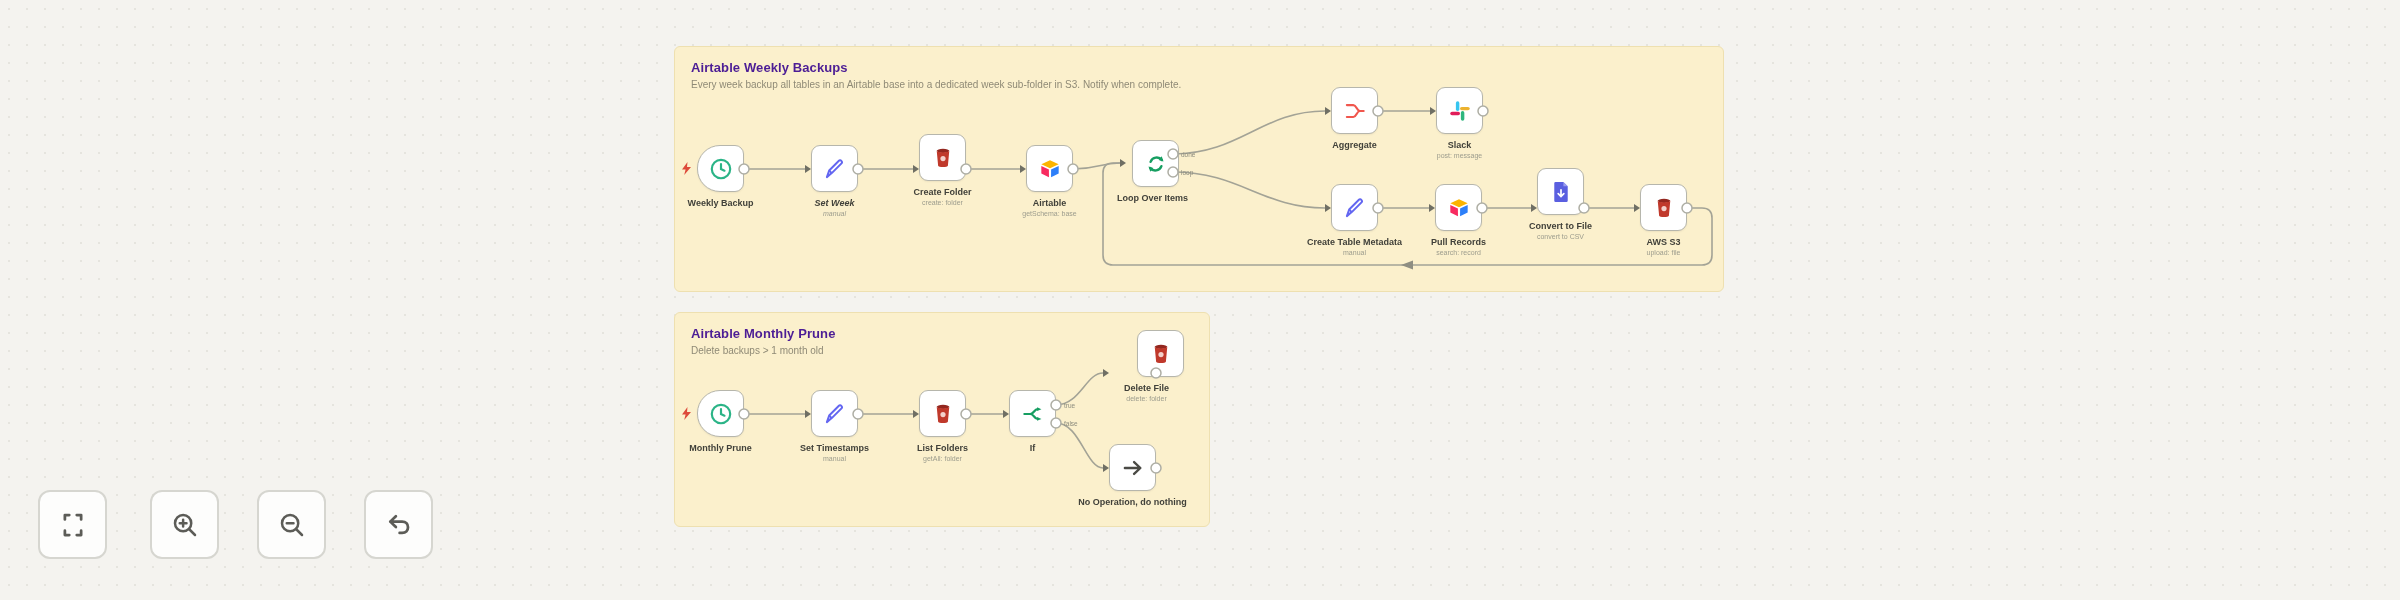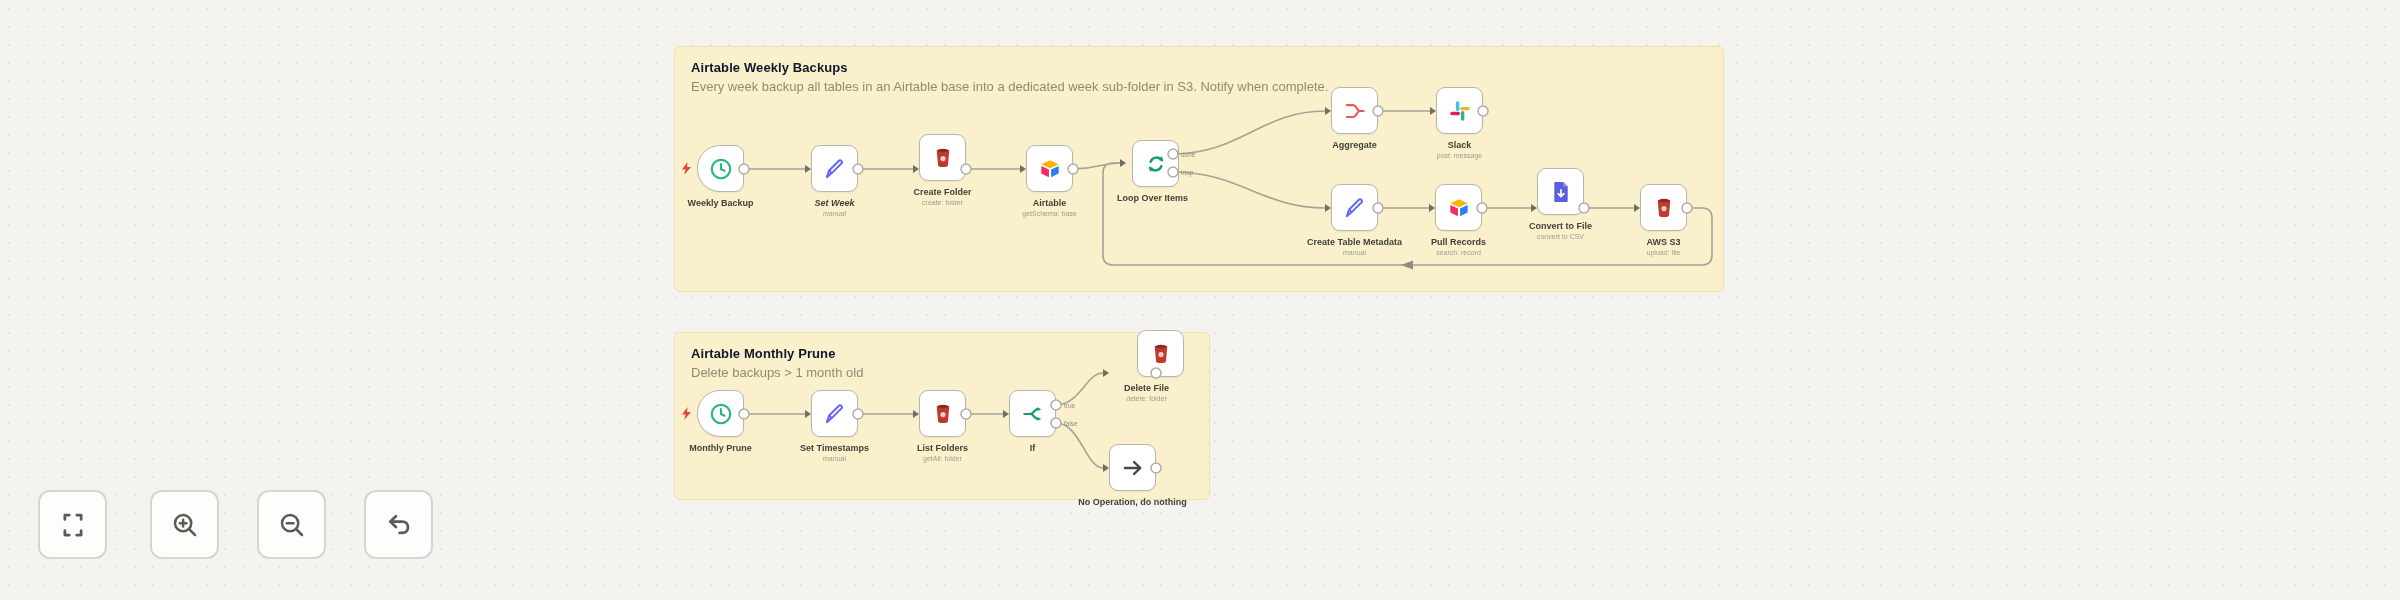--- a/index.html
+++ b/index.html
@@ -2,22 +2,22 @@
 <html><head>
 <meta charset="utf-8">
 <style>
   html,body{margin:0;padding:0;}
   body{font-family:"Liberation Sans", sans-serif;}
   #canvas{position:relative;width:2400px;height:600px;overflow:hidden;
     background-color:#f4f3ef;
     background-image:radial-gradient(#e5e4de 1.2px, transparent 1.2px);
     background-size:18px 18px;}
   .sticky{position:absolute;background:#fbf0cc;border:1px solid #eee0b0;border-radius:6px;box-sizing:border-box;padding:13px 16px;}
-  .sticky-title{font-size:13px;font-weight:700;color:#0f172a;letter-spacing:.1px;}
-  .sticky-sub{font-size:13px;color:#8f8a76;margin-top:4px;}
+  .sticky-title{font-size:13px;font-weight:700;color:#4c1d95;letter-spacing:.1px;}
+  .sticky-sub{font-size:10px;color:#8f8a76;margin-top:4px;}
   .node{position:absolute;width:47px;}
   .node-box{width:47px;height:47px;background:#ffffff;border:1.5px solid #b6b6ac;border-radius:9px;
     box-sizing:border-box;display:flex;align-items:center;justify-content:center;
     box-shadow:0 1px 2px rgba(0,0,0,.06);}
   .node-box.trigger{border-radius:23px 9px 9px 23px;}
   .node-label{position:absolute;top:53px;left:50%;transform:translateX(-50%);width:180px;text-align:center;}
   .nname{font-size:9px;font-weight:600;color:#41413a;line-height:1.25;}
   .nsub{font-size:7px;color:#9c9c8d;margin-top:1px;}
   .bolt{position:absolute;width:10px;height:13px;}
   svg.overlay{position:absolute;left:0;top:0;pointer-events:none;}
@@ -27,21 +27,21 @@
 </head>
 <body>
 
 <div id="canvas">
 
   <div class="sticky" style="left:674px;top:46px;width:1050px;height:246px;">
     <div class="sticky-title">Airtable Weekly Backups</div>
     <div class="sticky-sub">Every week backup all tables in an Airtable base into a dedicated week sub-folder in S3. Notify when complete.</div>
   </div>
 
-  <div class="sticky" style="left:674px;top:332px;width:536px;height:168px;">
+  <div class="sticky" style="left:674px;top:312px;width:536px;height:215px;">
     <div class="sticky-title">Airtable Monthly Prune</div>
     <div class="sticky-sub">Delete backups &gt; 1 month old</div>
   </div>
 
   <svg class="bolt" style="left:682px;top:162px;" viewBox="0 0 10 13">
       <polygon points="5.5,0 0,7.5 3.6,7.5 2.2,13 9,5 5,5" fill="#dd4a3a"></polygon>
     </svg>
   <svg class="bolt" style="left:682px;top:407px;" viewBox="0 0 10 13">
       <polygon points="5.5,0 0,7.5 3.6,7.5 2.2,13 9,5 5,5" fill="#dd4a3a"></polygon>
     </svg>

